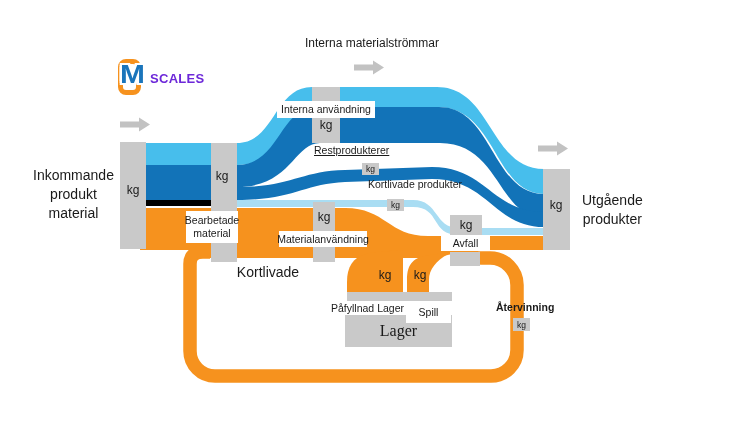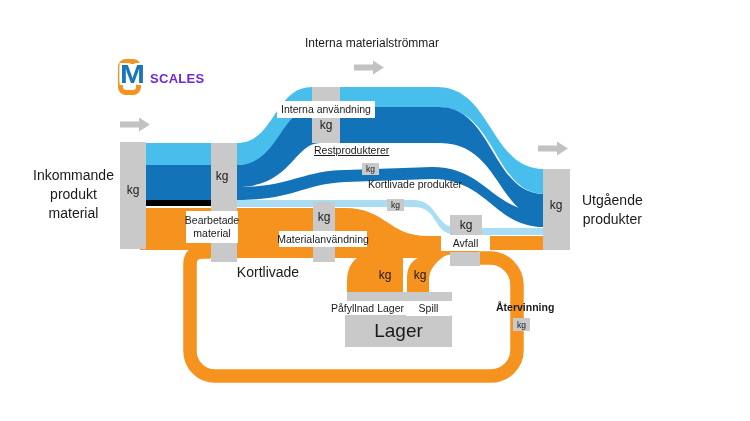--- a/index.html
+++ b/index.html
@@ -16,21 +16,21 @@
   }
   .plain{position:absolute;z-index:4;font-size:10.5px;white-space:nowrap;}
   .kg{position:absolute;z-index:4;width:24px;text-align:center;font-size:12px;}
   .kgsmall{
     position:absolute;background:#c9c9c9;z-index:4;
     display:flex;align-items:center;justify-content:center;font-size:8.5px;
   }
   .bigtext{position:absolute;z-index:4;font-size:14px;line-height:19px;text-align:center;}
   .lagerbox{
     position:absolute;background:#c9c9c9;z-index:2;
-    display:flex;align-items:center;justify-content:center;font-size:19px;
+    display:flex;align-items:center;justify-content:center;font-size:16px;font-family:Liberation Serif, serif;
   }
   #logo-bracket{
     position:absolute;left:118px;top:59px;width:13px;height:26px;z-index:4;
     border:5px solid #F6921E;border-radius:8px;
   }
   #logo-m{
     position:absolute;left:120px;top:61px;z-index:5;
     font-size:26px;font-weight:bold;color:#1B75BB;line-height:26px;
     transform:scaleX(1.15);transform-origin:left top;
     text-shadow:2px 0 0 #fff,-2px 0 0 #fff,0 2px 0 #fff,0 -2px 0 #fff,
@@ -91,21 +91,21 @@
   </div>
   <div class="whitebox" style="left:279px;top:231px;width:88px;height:16px;">
     <span>Materialanvändning</span>
   </div>
   <div class="whitebox" style="left:441px;top:236px;width:49px;height:15px;">
     <span>Avfall</span>
   </div>
   <div class="whitebox" style="left:331px;top:301px;width:73px;height:14px;">
     <span>Påfyllnad Lager</span>
   </div>
-  <div class="whitebox" style="left:406px;top:301px;width:45px;height:15px;">
+  <div class="whitebox" style="left:406px;top:301px;width:45px;height:22px;">
     <span>Spill</span>
   </div>
 
   <div id="title">Interna materialströmmar</div>
   <div class="bigtext" style="left:33px;top:166px;">
     <div>Inkommande</div>
     <div>produkt</div>
     <div>material</div>
   </div>
   <div class="bigtext" style="left:582px;top:191px;">

